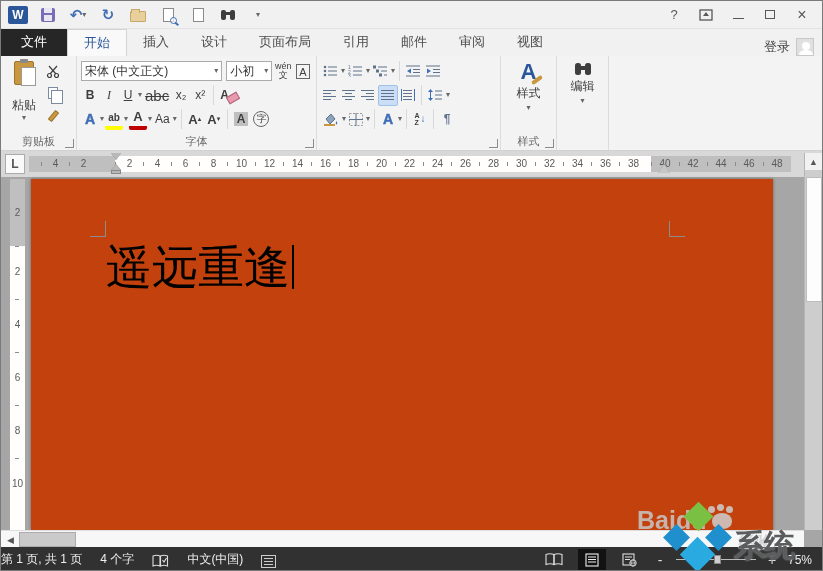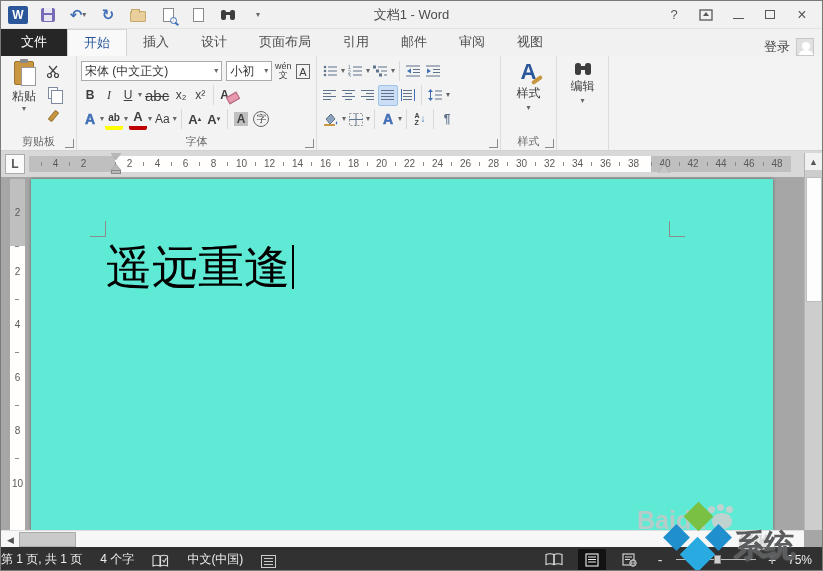--- a/index.html
+++ b/index.html
@@ -49,21 +49,21 @@
   .rbtn { display:inline-flex; align-items:center; justify-content:center; min-width:18px; height:21px; padding:0 2px; border-radius:2px; color:#3e3e3e; }
   .rdiv { width:1px; height:20px; background:#d9d9d9; margin:0 3px; }
   .active-btn { background:#cbdef5; border:1px solid #9ec2e8; }
 
   
   .g-clip { width:76px; display:flex; }
   .paste-big { display:flex; flex-direction:column; align-items:center; width:38px; padding-top:2px; }
   .clipboard-shape { width:20px; height:24px; background:#c9973f; border:1px solid #9a7430; border-radius:2px; position:relative; }
   .clipboard-shape:before { content:""; position:absolute; left:5px; top:-3px; width:8px; height:4px; background:#8a8a8a; border-radius:1px; }
   .clipboard-shape:after { content:""; position:absolute; right:-3px; bottom:-2px; width:13px; height:17px; background:#fff; border:1px solid #9a9a9a; }
-  .paste-big .lbl { font-size:12px; margin-top:3px; color:#3e3e3e;font-family:Liberation Serif, serif; }
+  .paste-big .lbl { font-size:12px; margin-top:12px; color:#3e3e3e;font-family:Liberation Serif, serif; }
   .clip-col { display:flex; flex-direction:column; gap:2px; padding-top:2px; }
   .copy-shape { width:10px; height:12px; border:1px solid #7d8aa0; background:#fff; position:relative; margin:1px 3px; }
   .copy-shape:before { content:""; position:absolute; left:2px; top:2px; width:10px; height:12px; border:1px solid #7d8aa0; background:#fff; }
   .brush-shape { width:5px; height:12px; background:#c9973f; border:1px solid #9a7430; transform:rotate(40deg); margin:2px 5px; border-radius:1px; }
 
   
   .g-font { width:240px; }
   .combo { background:#fff; border:1px solid #ababab; height:20px; display:flex; align-items:center; font-size:12px; padding:0 3px; color:#333; }
   .combo .caret { margin-left:auto; padding-left:3px; }
   .fname { width:148px; }
@@ -110,21 +110,21 @@
   .m-hang2 { left:110px; top:19px; width:10px; height:4px; background:#b8b8b8; border:1px solid #888; }
   .m-right { left:657px; top:13px; width:0; height:0; border-left:6px solid transparent; border-right:6px solid transparent; border-bottom:9px solid #c6c6c6; filter:drop-shadow(0 0 .5px #777); }
 
   
   .docwrap { position:absolute; left:0; top:176px; width:100%; height:353px; background:#a6a6a6; }
   .v-ruler { position:absolute; left:9px; top:2px; width:15px; height:351px; background:#fffefc; font-size:10px; color:#5a5a5a; }
   .vm { height:67px; background:#bfbfbf; display:flex; align-items:center; justify-content:center; flex-direction:column; }
   .vn { display:flex; flex-direction:column; padding-top:26px; }
   .vn span { height:53px; text-align:center; line-height:0; position:relative; }
   .vn span:after { content:""; position:absolute; left:5px; top:-26px; width:4px; height:1px; background:#8a8a8a; }
-  .page { position:absolute; left:30px; top:2px; width:742px; height:351px; background:#5eead4; box-shadow:0 0 3px rgba(0,0,0,.4); }
+  .page { position:absolute; left:30px; top:2px; width:742px; height:351px; background:#c2410c; box-shadow:0 0 3px rgba(0,0,0,.4); }
   .crop-tl { position:absolute; left:59px; top:42px; width:16px; height:16px; border-right:1px solid #8c8c8c; border-bottom:1px solid #8c8c8c; }
   .crop-tr { position:absolute; left:638px; top:42px; width:16px; height:16px; border-left:1px solid #8c8c8c; border-bottom:1px solid #8c8c8c; }
   .doc-text { position:absolute; left:75px; top:60px; font-family:"DejaVu Serif","Liberation Serif",serif; font-size:46px; color:#000; line-height:1.25; white-space:nowrap; }
   .cursor { display:inline-block; width:2px; height:44px; background:#000; vertical-align:-6px; margin-left:2px; }
 
   
   .v-scroll { position:absolute; left:803px; top:152px; width:18px; height:377px; background:#cdcdcd; border-left:1px solid #b5b5b5; }
   .v-btn { height:17px; display:flex; align-items:center; justify-content:center; color:#555; font-size:9px; background:#f1f1f1; }
   .v-thumb { position:absolute; left:1px; top:24px; width:16px; height:125px; background:#fdfdfd; border:1px solid #bdbdbd; }
   .edge-strip { position:absolute; left:821px; top:150px; width:2px; height:396px; background:#6e6e6e; }
@@ -196,21 +196,20 @@
         <svg width="16" height="13" viewBox="0 0 16 13">
             <rect x="1" y="2" width="5" height="10" rx="2" fill="#3e3e3e"></rect>
             <rect x="10" y="2" width="5" height="10" rx="2" fill="#3e3e3e"></rect>
             <rect x="6" y="4" width="4" height="3" fill="#3e3e3e"></rect>
           </svg>
       </div>
       <div class="qbtn">
           <span class="caret">▾</span>
         </div>
     </div>
-    <div class="title-text">文档1 - Word</div>
     <div class="winctl">
       <div class="winbtn">?</div>
       <div class="winbtn">
         <svg width="14" height="12" viewBox="0 0 14 12">
             <rect x="1" y="1" width="12" height="10" fill="none" stroke="#585858" stroke-width="1.3"></rect>
             <path d="M7 3 L10 7 L4 7 Z" fill="#585858"></path>
           </svg>
       </div>
       <div class="winbtn">
           <span class="min-glyph"></span>

